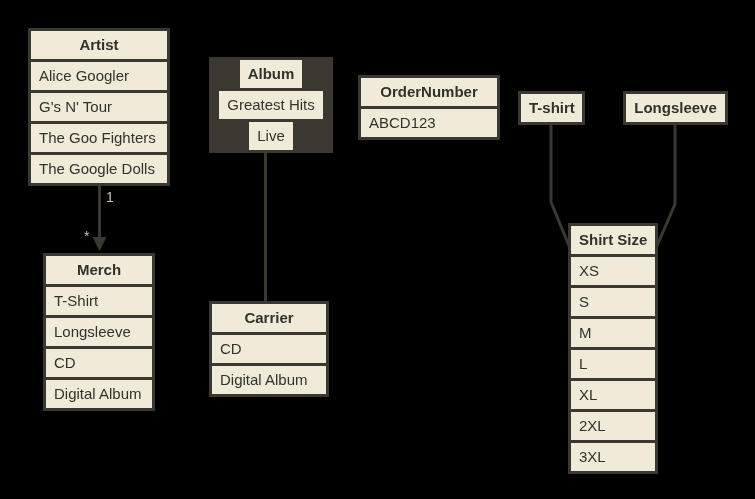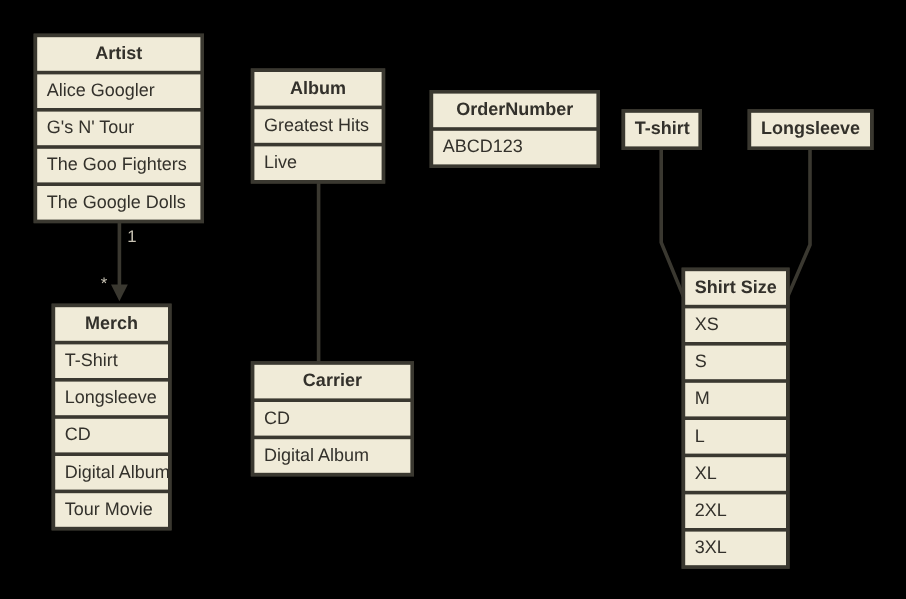--- a/index.html
+++ b/index.html
@@ -59,23 +59,23 @@
     white-space:nowrap;
     overflow:hidden;
     flex:0 0 28px;
   }
   .header{
     font-weight:bold;
     text-align:center;
   }
   
   #table-artist     {left:28px;  top:28px;  width:142px;}
-  #table-merch      {left:43px;  top:253px; width:100px;}
-  #table-album      {left:209px; top:57px;  width:112px;}
-  #table-carrier    {left:209px; top:301px; width:136px;}
+  #table-merch      {left:43px;  top:253px; width:112px;}
+  #table-album      {left:209px; top:57px;  width:124px;align-items:center;}
+  #table-carrier    {left:209px; top:301px; width:120px;}
   #table-ordernumber{left:358px; top:75px;  width:142px;justify-content:flex-end;}
   #table-tshirt     {left:518px; top:91px;  width:67px;}
   #table-longsleeve {left:623px; top:91px;  width:105px;}
   #table-shirtsize  {left:568px; top:223px; width:90px;justify-content:flex-end;}
 </style>
 </head>
 <body>
 
 <div id="canvas">
 
@@ -98,21 +98,20 @@
       <div class="cell">The Goo Fighters</div>
       <div class="cell">The Google Dolls</div>
     </div>
 
   <div class="table" id="table-merch">
     <div class="cell header">Merch</div>
   <div class="cell">T-Shirt</div>
       <div class="cell">Longsleeve</div>
       <div class="cell">CD</div>
       <div class="cell">Digital Album</div>
-      <div class="cell">Tour Movie</div>
     </div>
 
   <div class="table" id="table-album">
     <div class="cell header">Album</div>
   <div class="cell">Greatest Hits</div>
       <div class="cell">Live</div>
     </div>
 
   <div class="table" id="table-carrier">
     <div class="cell header">Carrier</div>

